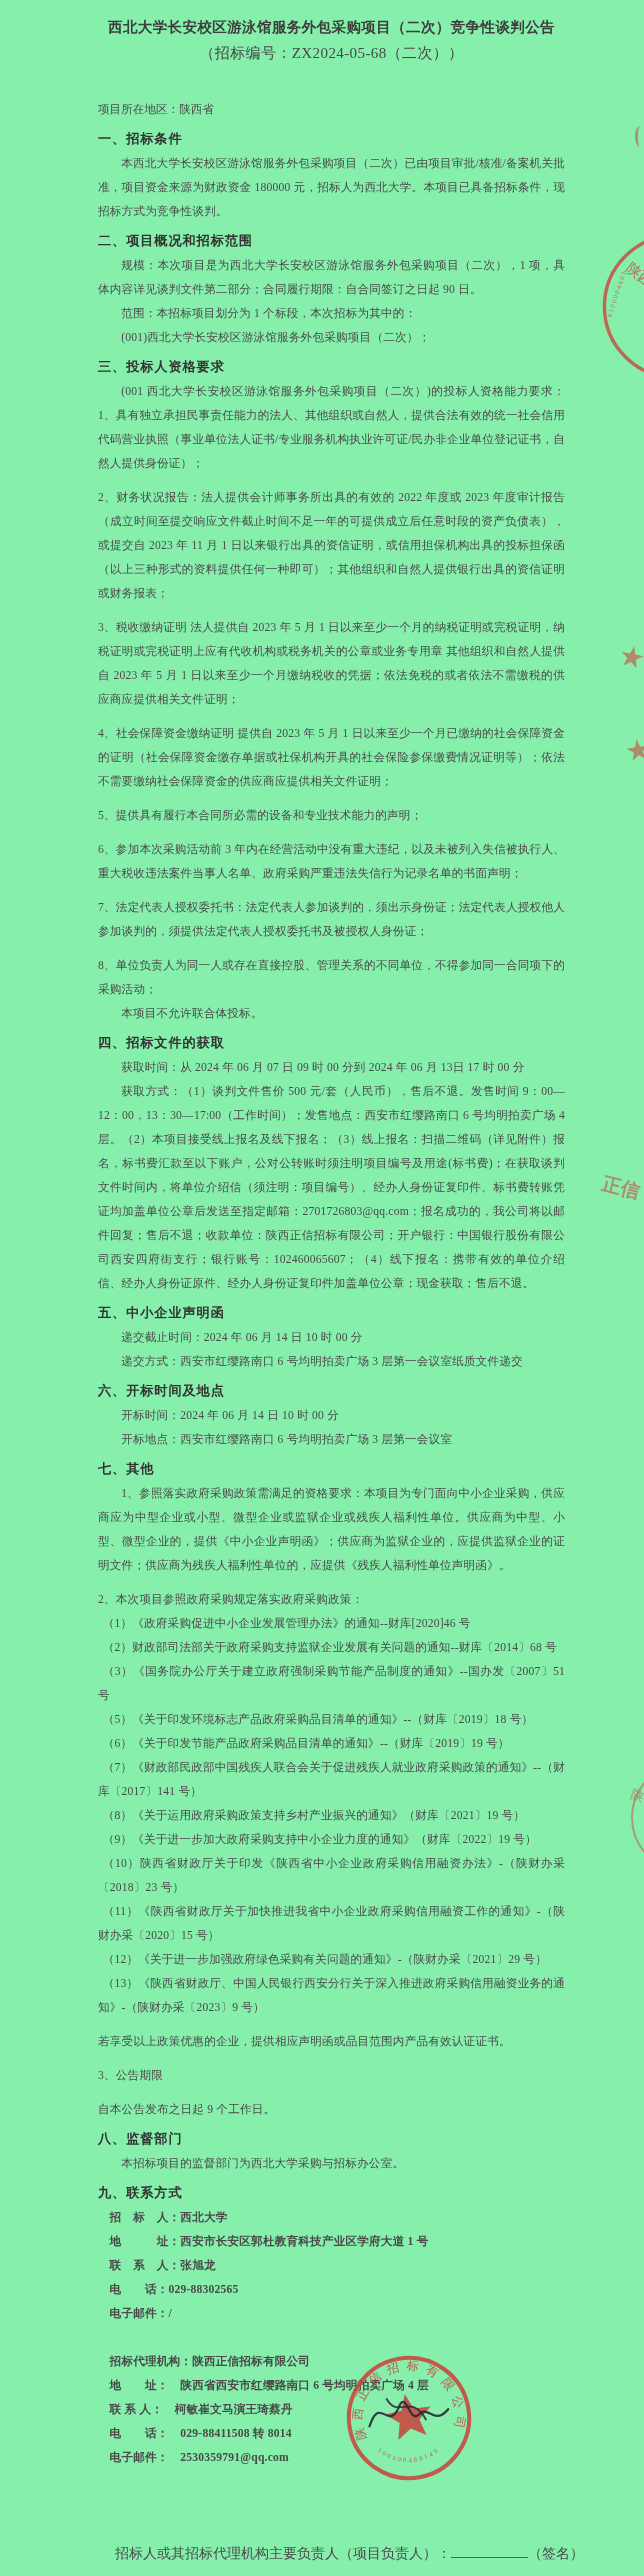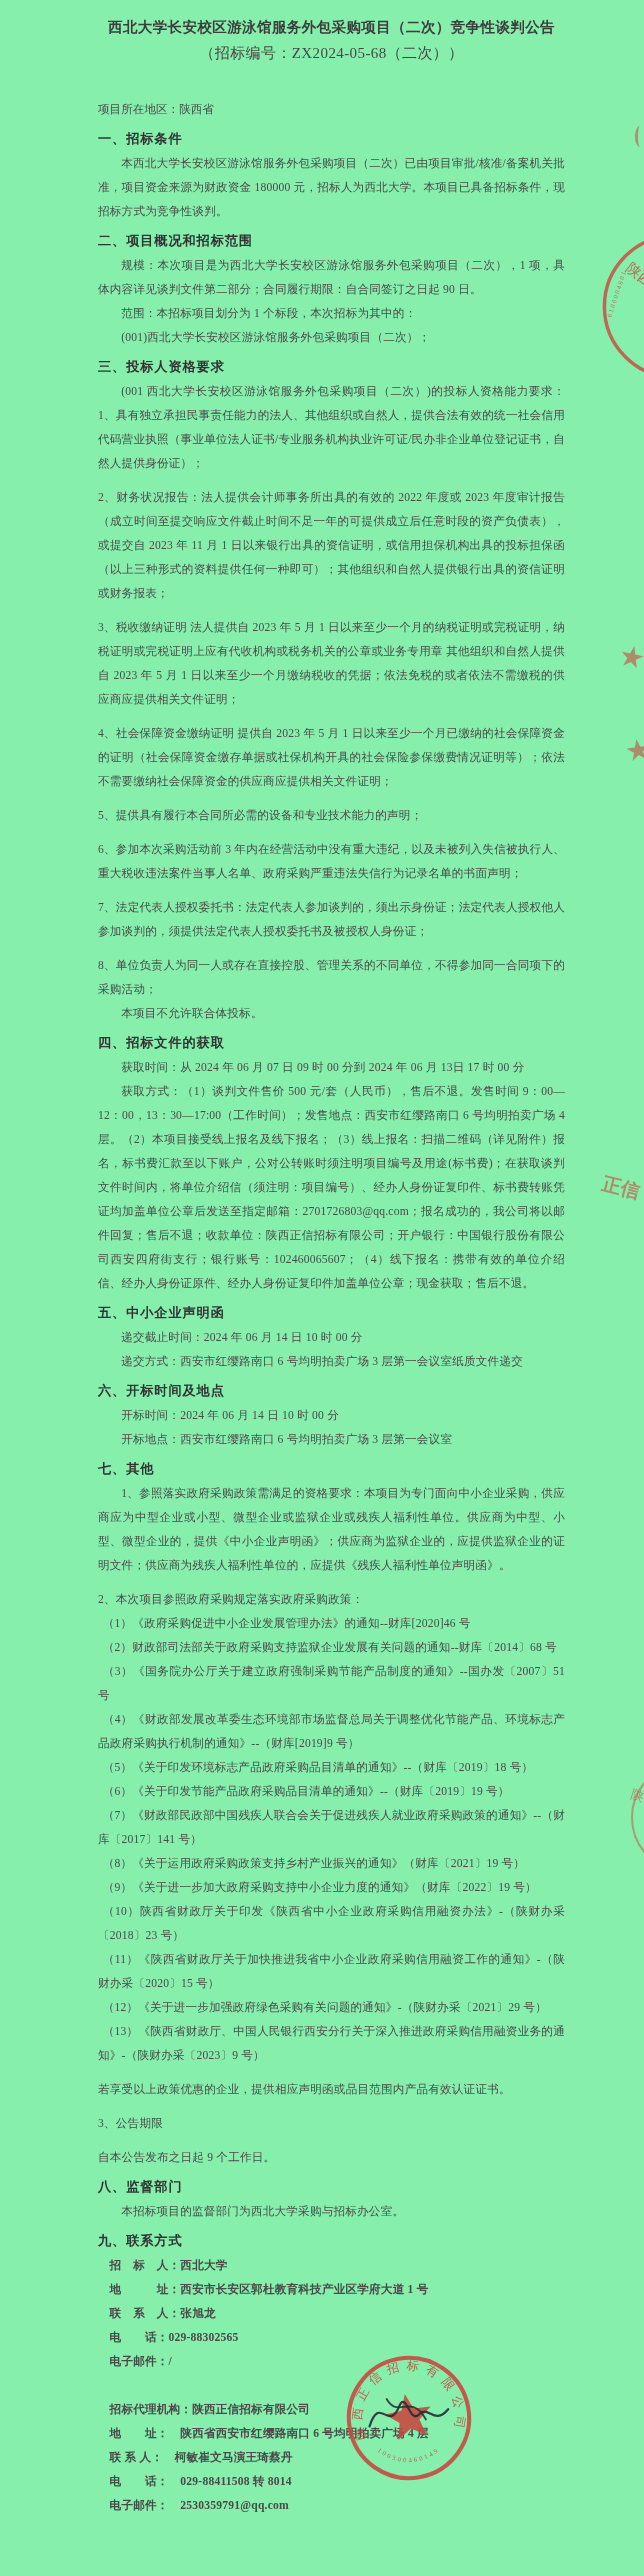--- a/index.html
+++ b/index.html
@@ -74,21 +74,20 @@
         <p class="para ind-first">递交方式：西安市红缨路南口 6 号均明拍卖广场 3 层第一会议室纸质文件递交</p>
         <div class="sec-heading">六、开标时间及地点</div>
         <p class="para ind-first">开标时间：2024 年 06 月 14 日  10 时 00 分</p>
         <p class="para ind-first">开标地点：西安市红缨路南口 6 号均明拍卖广场 3 层第一会议室</p>
         <div class="sec-heading">七、其他</div>
         <p class="para ind-first">1、参照落实政府采购政策需满足的资格要求：本项目为专门面向中小企业采购，供应商应为中型企业或小型、微型企业或监狱企业或残疾人福利性单位。供应商为中型、小型、微型企业的，提供《中小企业声明函》；供应商为监狱企业的，应提供监狱企业的证明文件；供应商为残疾人福利性单位的，应提供《残疾人福利性单位声明函》。</p>
         <p class="para ind-flush">2、本次项目参照政府采购规定落实政府采购政策：</p>
         <p class="para ind-small">（1）《政府采购促进中小企业发展管理办法》的通知--财库[2020]46 号</p>
         <p class="para ind-small">（2）财政部司法部关于政府采购支持监狱企业发展有关问题的通知--财库〔2014〕68 号</p>
         <p class="para ind-small">（3）《国务院办公厅关于建立政府强制采购节能产品制度的通知》--国办发〔2007〕51 号</p>
-        <p class="para ind-small">（4）《财政部发展改革委生态环境部市场监督总局关于调整优化节能产品、环境标志产品政府采购执行机制的通知》--（财库[2019]9 号）</p>
         <p class="para ind-small">（5）《关于印发环境标志产品政府采购品目清单的通知》--（财库〔2019〕18 号）</p>
         <p class="para ind-small">（6）《关于印发节能产品政府采购品目清单的通知》--（财库〔2019〕19 号）</p>
         <p class="para ind-small">（7）《财政部民政部中国残疾人联合会关于促进残疾人就业政府采购政策的通知》--（财库〔2017〕141 号）</p>
         <p class="para ind-small">（8）《关于运用政府采购政策支持乡村产业振兴的通知》（财库〔2021〕19 号）</p>
         <p class="para ind-small">（9）《关于进一步加大政府采购支持中小企业力度的通知》（财库〔2022〕19 号）</p>
         <p class="para ind-small">（10）陕西省财政厅关于印发《陕西省中小企业政府采购信用融资办法》-（陕财办采〔2018〕23 号）</p>
         <p class="para ind-small">（11）《陕西省财政厅关于加快推进我省中小企业政府采购信用融资工作的通知》-（陕财办采〔2020〕15 号）</p>
         <p class="para ind-small">（12）《关于进一步加强政府绿色采购有关问题的通知》-（陕财办采〔2021〕29 号）</p>
         <p class="para ind-small">（13）《陕西省财政厅、中国人民银行西安分行关于深入推进政府采购信用融资业务的通知》-（陕财办采〔2023〕9 号）</p>
         <p class="para ind-flush">若享受以上政策优惠的企业，提供相应声明函或品目范围内产品有效认证证书。</p>

